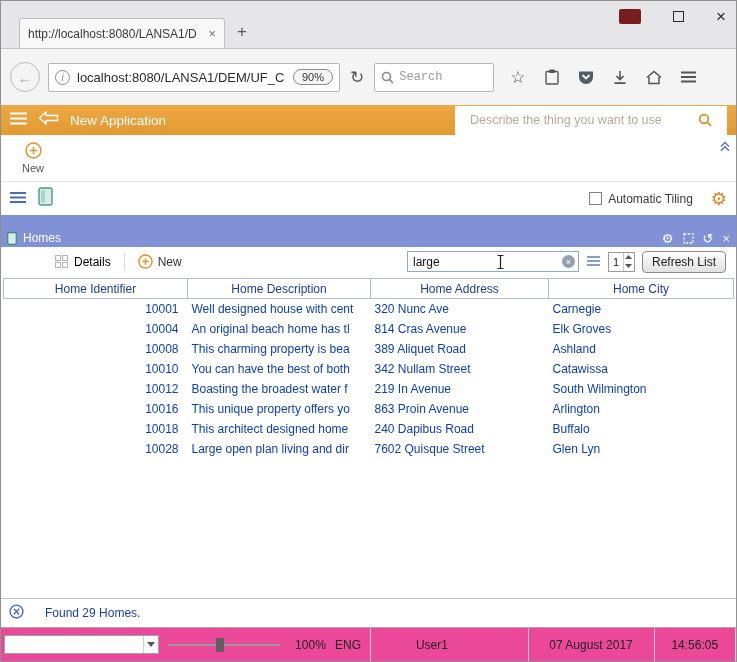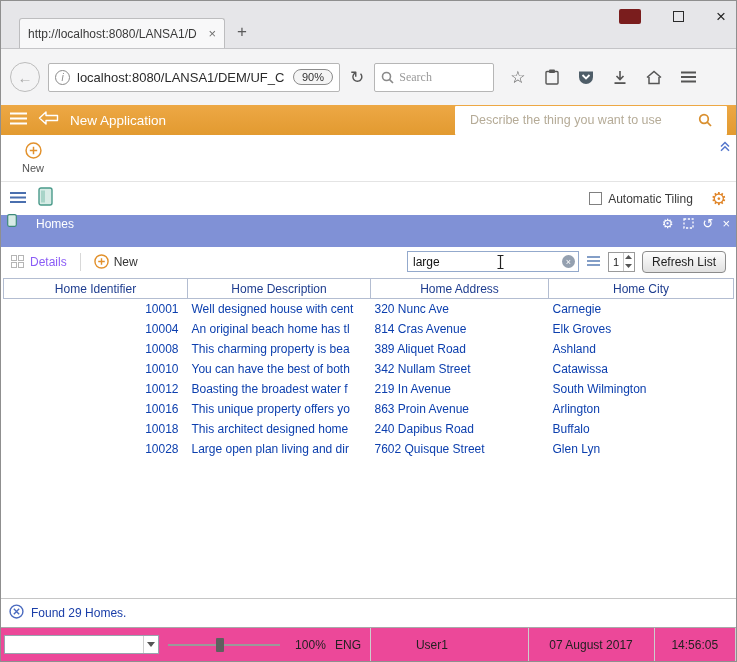--- a/index.html
+++ b/index.html
@@ -29,21 +29,21 @@
   .urlbar{ width:292px; height:29px; background:#fff; border:1px solid #b6b6b6; border-radius:2px;
            display:flex; align-items:center; padding:0 6px; gap:7px; flex:none;}
   .info-icon{ width:15px; height:15px; border:1px solid #8a8a8a; border-radius:50%; color:#8a8a8a;
               font-size:10px; display:flex; align-items:center; justify-content:center; font-style:italic; flex:none;}
   .url-text{ flex:1; font-size:13px; color:#2b2b2b; white-space:nowrap; overflow:hidden;}
   .zoom-badge{ border:1px solid #8c8c8c; border-radius:9px; background:#f5f5f5; font-size:11px;
                color:#333; padding:1px 8px; flex:none;}
   .reload-btn{ font-size:17px; color:#555; margin:0 2px;}
   .searchbar{ width:120px; height:29px; background:#fff; border:1px solid #b6b6b6; border-radius:2px;
               display:flex; align-items:center; padding:0 6px; gap:5px; flex:none;}
-  .searchbar input{ border:none; outline:none; width:80px; font-size:12px; font-family:Liberation Serif, serif; color:#8b5cf6;}
+  .searchbar input{ border:none; outline:none; width:80px; font-size:12px; font-family:Liberation Mono, monospace; color:#8b5cf6;}
   .searchbar input::placeholder{ color:#9a9a9a;}
   .nav-icons{ display:flex; align-items:center; gap:19px; margin-left:8px;}
   .nav-ic{ color:#555; font-size:17px; display:flex; align-items:center;}
 
   
   .appheader{ height:30px; background:linear-gradient(#eda845,#e29a30); display:flex; align-items:center;
               padding:0 9px; gap:11px; flex:none;}
   .app-title{ color:#fff; font-size:13.5px;}
   .appheader .spacer{ flex:1;}
   .hdr-search{ width:272px; height:29px; background:#fff; border-radius:1px; display:flex; align-items:center;
@@ -59,28 +59,28 @@
   .collapse-btn{ position:absolute; right:5px; top:3px;}
 
   
   .workbar{ height:33px; background:#fff; display:flex; align-items:center; padding:0 9px; gap:12px; flex:none;}
   .workbar .spacer{ flex:1;}
   .checkbox{ width:13px; height:13px; background:#fff; border:1px solid #808080; display:inline-block; flex:none;}
   .tiling-label{ font-size:12px; color:#3a3a3a; margin-left:-6px;}
   .gear-orange{ color:#e0862a; font-size:18px; margin-left:6px;}
 
   
-  .panel-title{ height:21px; background:#8091d6; display:flex; align-items:flex-end; padding:16px 6px; gap:19px; flex:none;}
+  .panel-title{ height:21px; background:#8091d6; display:flex; align-items:flex-start; padding:16px 6px; gap:6px; flex:none;}
   .panel-title .title{ color:#fff; font-size:12px; flex:1;}
   .pt-icons{ display:flex; align-items:center; gap:9px;}
   .pt-ic{ color:#fff; font-size:13px; display:flex; align-items:center;}
 
   
   .panel-toolbar{ height:29px; background:#fff; display:flex; align-items:center; padding:0 10px; gap:7px; flex:none;}
-  .tb-details{ display:flex; align-items:center; gap:6px; color:#8b5cf6; font-size:12px;}
+  .tb-details{ display:flex; align-items:center; gap:6px; color:#000000; font-size:12px;margin-left:44px;}
   .tb-sep{ width:1px; height:18px; background:#d8d8d8; margin:0 6px;}
   .tb-new{ display:flex; align-items:center; gap:5px; font-size:12px; color:#333;}
   .panel-toolbar .spacer{ flex:1;}
   .filter-wrap{ width:172px; height:21px; border:1px solid #93a9cc; display:flex; align-items:center;
                 padding:0 3px 0 5px; position:relative;margin-left:36px;}
   .filter-wrap input{ flex:1; border:none; outline:none; font-size:12px; font-family:"Liberation Sans",sans-serif; color:#111; min-width:0;}
   .clear-btn{ width:13px; height:13px; border-radius:50%; background:#94a0b0; color:#fff; font-size:9px;
               display:flex; align-items:center; justify-content:center; flex:none;}
   .ibeam{ position:absolute; left:88px; top:2px;}
   .spinner{ width:27px; height:20px; border:1px solid #9a9a9a; display:flex; background:#fff;}
@@ -95,21 +95,21 @@
   .table-wrap{ padding:2px 2px 0 2px; flex:none;}
   table.homes{ width:100%; border-collapse:collapse; table-layout:fixed;}
   table.homes th{ border:1px solid #b3bdd1; height:20px; font-size:12px; font-weight:400; color:#1e3d8f;
                   background:#fff; white-space:nowrap; overflow:hidden;}
   table.homes td{ height:20px; font-size:12px; color:#0c3fae; padding:0 4px; white-space:nowrap; overflow:hidden;}
   table.homes td:first-child{ text-align:right; padding-right:9px;}
   .filler{ flex:1; background:#fff;}
 
   
   .found-row{ height:29px; border-top:1px solid #c6c6c6; background:#fff; display:flex; align-items:center;
-              padding:0 8px; gap:7px; flex:none;}
+              padding:0 8px; gap:21px; flex:none;}
   .found-text{ font-size:12px; color:#1a3ea8;}
 
   
   .statusbar{ height:34px; background:#ec4899; border-top:1px solid #a8a8a8; display:flex; align-items:center;
               font-size:12px; color:#222; flex:none;}
   .combo{ margin-left:3px; width:160px; height:19px; background:#fff; border:1px solid #98a4ae;
           display:flex; align-items:center;}
   .combo .combo-text{ flex:1;}
   .combo .combo-arrow{ width:15px; align-self:stretch; border-left:1px solid #cfcfcf;
                        display:flex; align-items:center; justify-content:center;}

